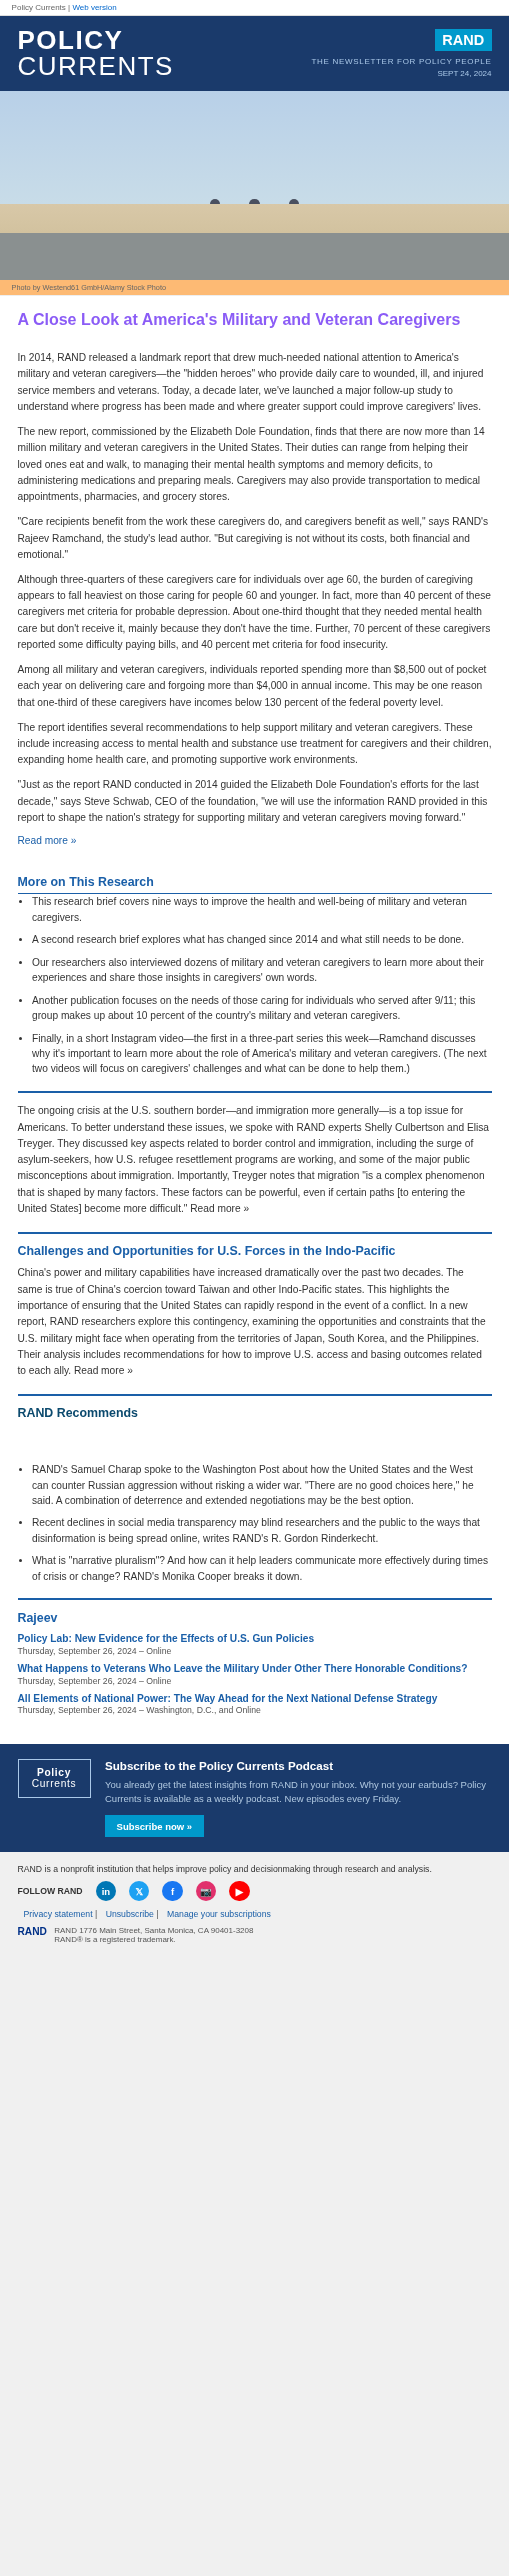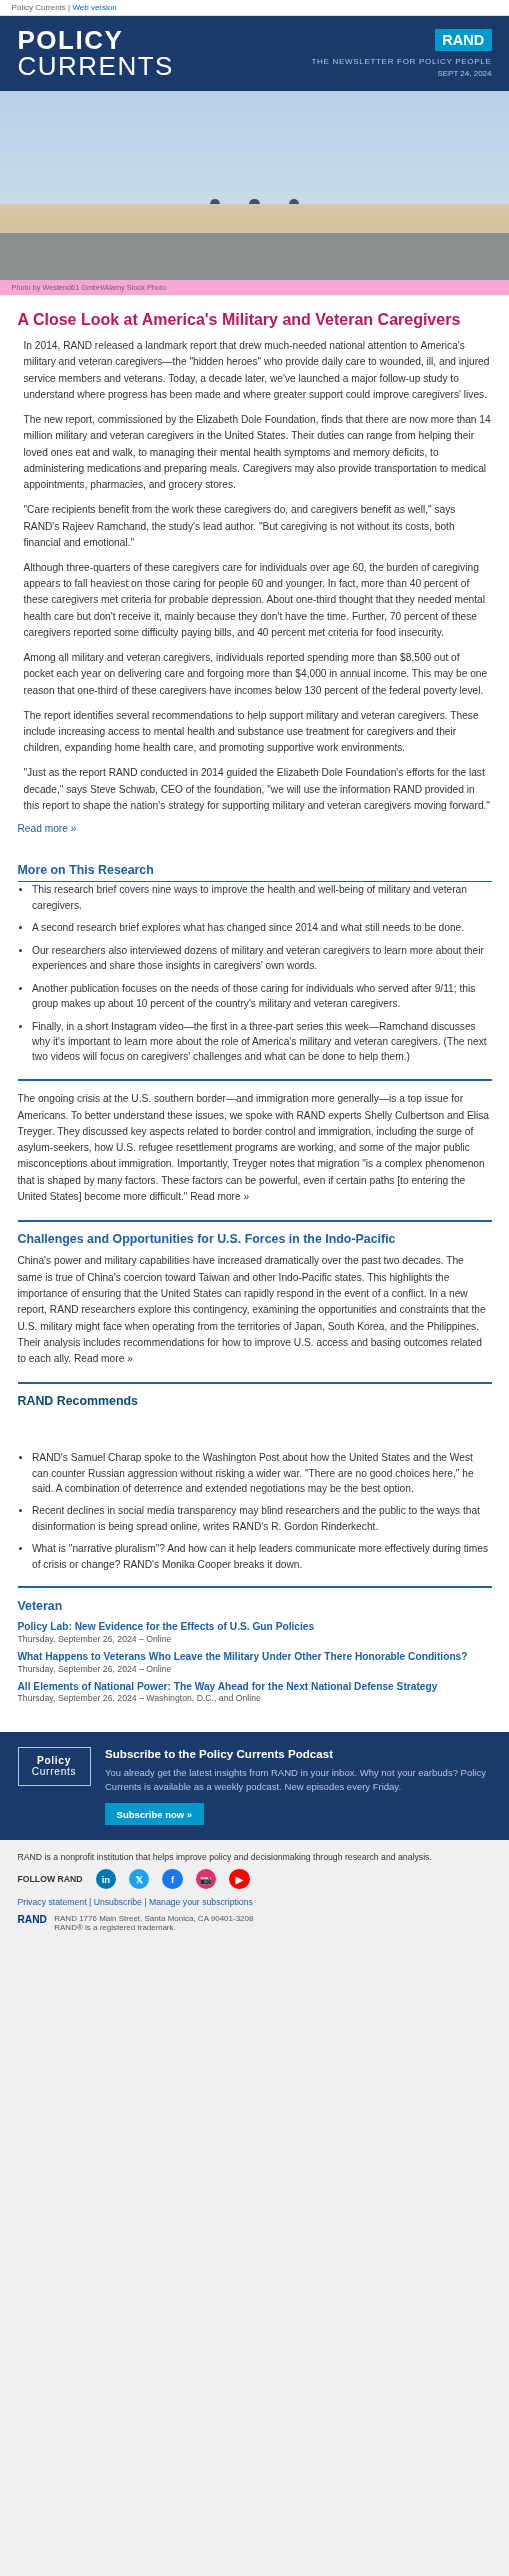--- a/index.html
+++ b/index.html
@@ -12,29 +12,29 @@
 
     
     .header { background: #1a3a6b; padding: 11.6px 17.5px; display: flex; align-items: center; justify-content: space-between; }
     .header-logo { display: flex; flex-direction: column; }
     .header-logo .policy { color: #ffffff; font-size: 26px; font-weight: 900; letter-spacing: 1.5px; line-height: 1; }
     .header-logo .currents { color: #ffffff; font-size: 26px; font-weight: 200; letter-spacing: 1.5px; line-height: 1; }
     .header-right { display: flex; flex-direction: column; align-items: flex-end; }
     .rand-badge { background: #0099cc; color: white; font-weight: bold; font-size: 14.5px; padding: 2.9px 7.3px; margin-bottom: 5.8px; }
     .tagline { color: #aac8e8; font-size: 8px; letter-spacing: 0.7px; }
     .date-line { color: #aac8e8; font-size: 8px; margin-top: 2.9px; }
-    .hero-caption { font-size: 7.3px; color: #666; padding: 2.9px 11.6px; background: #f9a8d4; border-bottom: 0.7px solid #eee; }
+    .hero-caption { font-size: 7.3px; color: #666; padding: 2.9px 11.6px; background: #fdba74; border-bottom: 0.7px solid #eee; }
 
     
     .main-content { padding: 14.5px 17.5px; }
 
     
-    .article-title { color: #be185d; font-size: 16px; font-weight: bold; line-height: 1.3; margin-bottom: 7px; }
+    .article-title { color: #8b5cf6; font-size: 16px; font-weight: bold; line-height: 1.3; margin-bottom: 19px; }
     .article-body { font-size: 10.2px; line-height: 1.6; color: #333; }
-    .article-body p { margin-bottom: 8.7px; margin-left: 6px; }
+    .article-body p { margin-bottom: 8.7px; }
 
     
     .read-more-link { color: #1a5fa8; font-size: 10.2px; text-decoration: none; display: inline-block; margin-bottom: 14.5px; }
 
     
     .section { margin-bottom: 14.5px; }
     .section-title { color: #1a5fa8; font-size: 12.4px; font-weight: bold; border-bottom: 1.5px solid #1a5fa8; padding-bottom: 4.4px; margin-bottom: 0; }
     .bullet-list { list-style: disc; padding-left: 14.5px; }
     .bullet-list li { margin-bottom: 7.3px; font-size: 10.2px; line-height: 1.5; color: #333; }
 
@@ -68,21 +68,21 @@
 
     
     .footer { background: #f0f0f0; padding: 11.6px 17.5px; font-size: 8.7px; color: #555; }
     .footer-rand-text { margin-bottom: 7.3px; color: #333; }
     .footer-social { display: flex; align-items: center; gap: 13px; margin-bottom: 7.3px; }
     .follow-rand { font-size: 8.7px; font-weight: bold; color: #333; }
     .social-icon { width: 20.4px; height: 20.4px; border-radius: 50%; display: flex; align-items: center; justify-content: center; font-size: 9.5px; color: white; font-weight: bold; }
     .social-linkedin { background: #0077b5; }
     .social-twitter { background: #1da1f2; }
     .footer-links { font-size: 8.7px; color: #555; margin-bottom: 7.3px; }
-    .footer-links a { color: #1a5fa8; text-decoration: none; }
+    .footer-links a { color: #1a5fa8; text-decoration: none; margin-left: 6px; }
     .footer-address { font-size: 8px; color: #555; display: flex; align-items: flex-start; gap: 7.3px; }
 
     
     .hero-visual { width: 100%; height: 189px; background: #c5d8e8; position: relative; overflow: hidden; }
     .sky { position: absolute; top: 0; left: 0; right: 0; height: 60%; background: linear-gradient(to bottom, #b8d0e8 0%, #c8dce8 100%); }
     .ground { position: absolute; bottom: 0; left: 0; right: 0; height: 40%; background: linear-gradient(to bottom, #d8c8a8 0%, #c8b890 100%); }
     .road { position: absolute; bottom: 0; left: 0; right: 0; height: 25%; background: #8a9090; }
 
     a { color: #1a5fa8; }
   </style>
@@ -181,21 +181,21 @@
     <div class="recommends-section">
       <div class="recommends-title">RAND Recommends</div>
       <ul class="recommends-list">
         <li>RAND's Samuel Charap spoke to the Washington Post about how the United States and the West can counter Russian aggression without risking a wider war. "There are no good choices here," he said. A combination of deterrence and extended negotiations may be the best option.</li>
         <li>Recent declines in social media transparency may blind researchers and the public to the ways that disinformation is being spread online, writes RAND's R. Gordon Rinderkecht.</li>
         <li>What is "narrative pluralism"? And how can it help leaders communicate more effectively during times of crisis or change? RAND's Monika Cooper breaks it down.</li>
       </ul>
     </div>
 
     <div class="events-section">
-      <div class="events-title">Veteran</div>
+      <div class="events-title">Rajeev</div>
       <div class="event-item">
         <a href="#" class="event-name">Policy Lab: New Evidence for the Effects of U.S. Gun Policies</a>
         <div class="event-date">Thursday, September 26, 2024 – Online</div>
       </div>
       <div class="event-item">
         <a href="#" class="event-name">What Happens to Veterans Who Leave the Military Under Other There Honorable Conditions?</a>
         <div class="event-date">Thursday, September 26, 2024 – Online</div>
       </div>
       <div class="event-item">
         <a href="#" class="event-name">All Elements of National Power: The Way Ahead for the Next National Defense Strategy</a>

